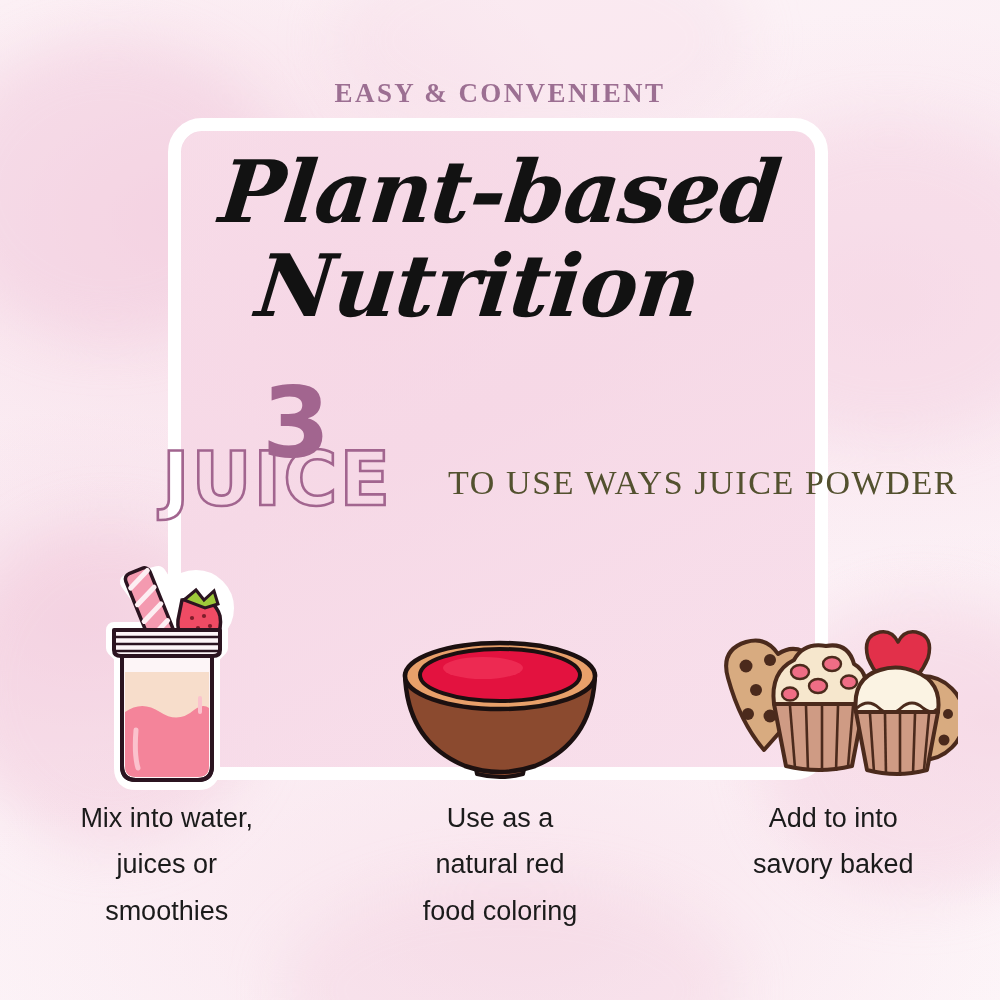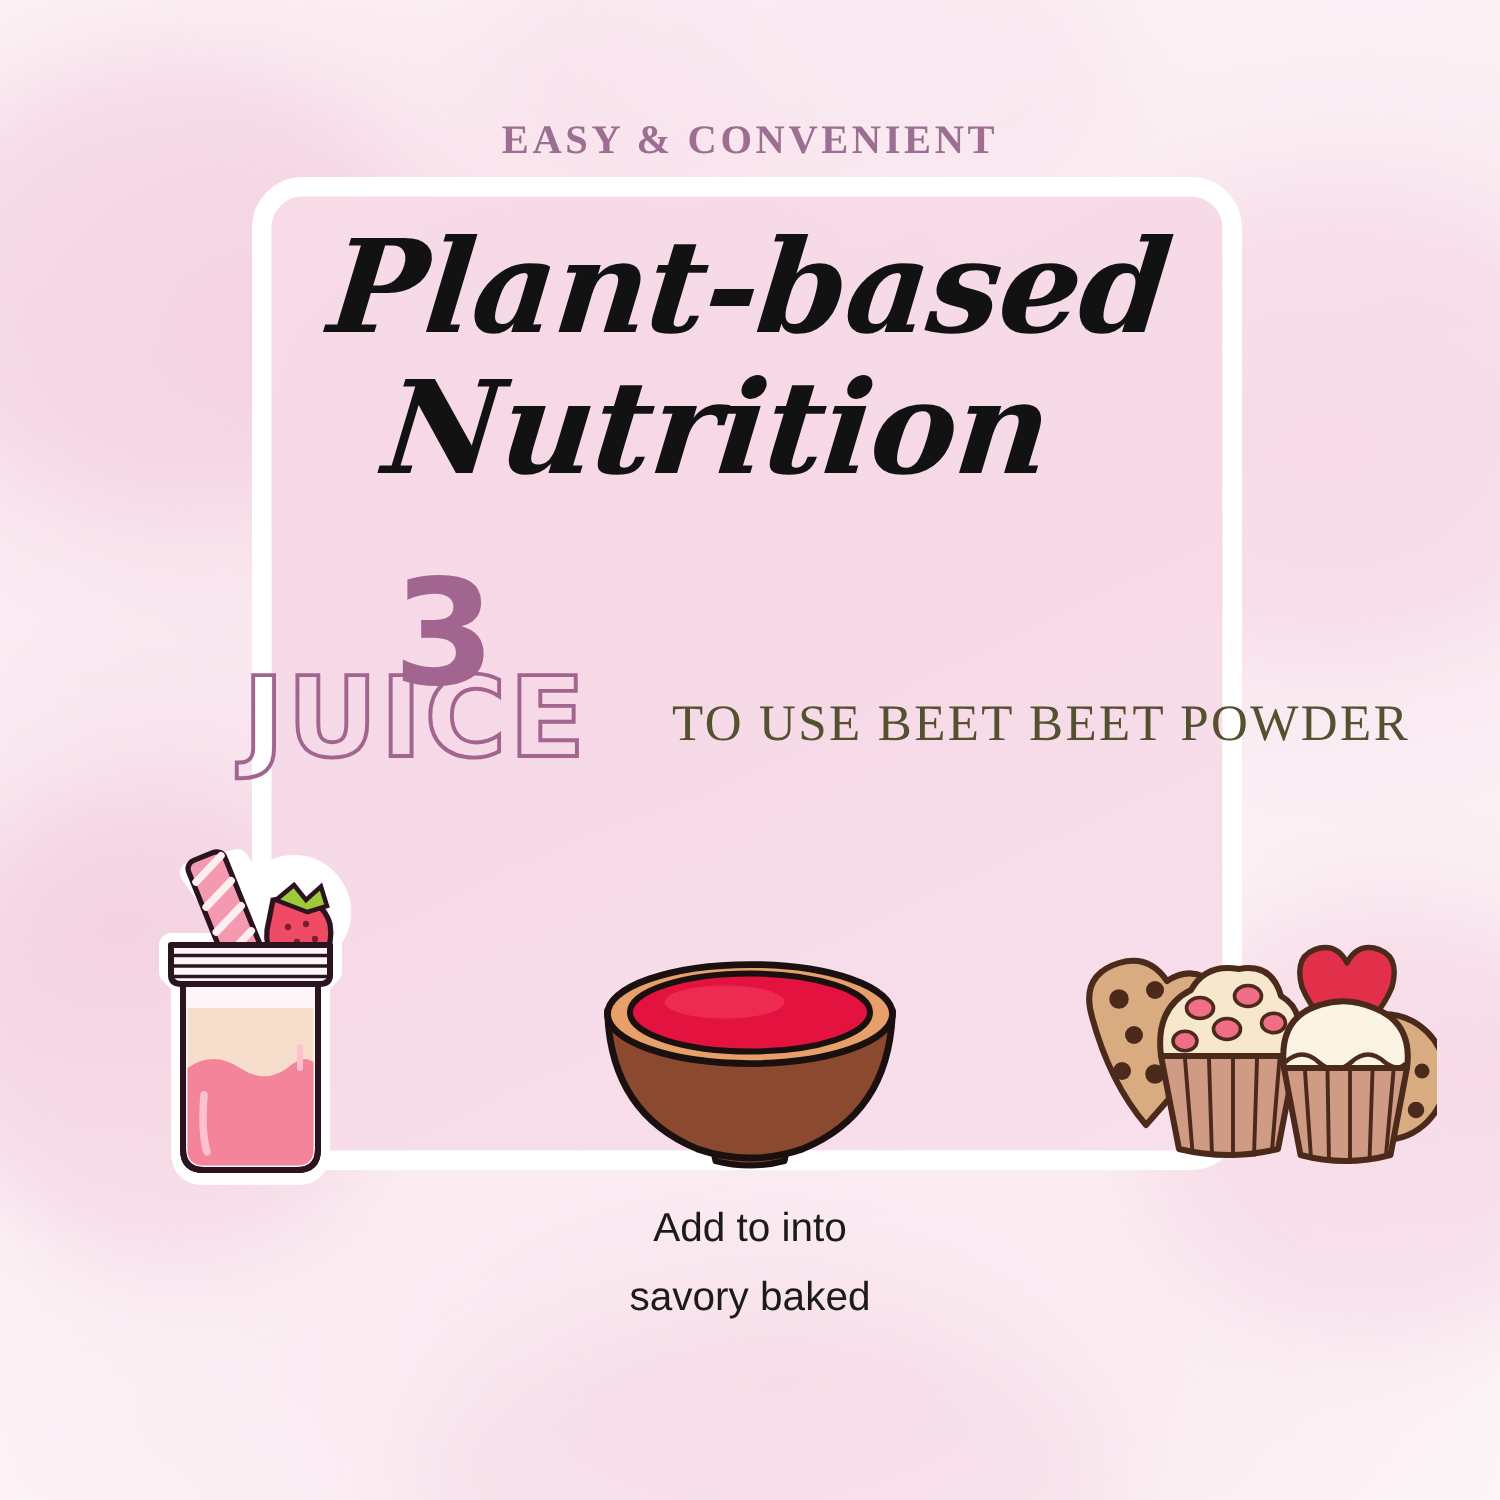--- a/index.html
+++ b/index.html
@@ -206,21 +206,21 @@
   <div class="frame"></div>
 
   <div class="script-title">
     <span class="script-line1">Plant-based</span>
     <span class="script-line2">Nutrition</span>
   </div>
 
   <div class="ways-block">
     <div class="big-three">3</div>
     <div class="ways-word">JUICE</div>
-    <div class="subhead">TO USE BEET BEET POWDER</div>
+    <div class="subhead">TO USE WAYS JUICE POWDER</div>
   </div>
 
   <div class="icons-row">
 
     <div class="icon-cell">
       <svg width="190" height="230" viewBox="0 0 190 230">
 
         <g fill="#ffffff" stroke="#ffffff" stroke-width="16" stroke-linejoin="round">
           <path d="M42 70 L148 70 L148 88 L140 96 L140 208 Q140 222 126 222 L64 222 Q50 222 50 208 L50 96 L42 88 Z"></path>
           <path d="M56 22 L86 14 L120 66 L96 78 Z"></path>
@@ -344,18 +344,28 @@
               <path d="M207 94 L205 154"></path>
             <path d="M221 94 L216 150"></path>
           </g>
         </g>
       </svg>
     </div>
   </div>
 
   <div class="captions-row">
     <div class="caption">
+      <span>Mix into water,</span>
+      <span>juices or</span>
+      <span>smoothies</span>
+    </div>
+    <div class="caption">
+      <span>Use as a</span>
+      <span>natural red</span>
+      <span>food coloring</span>
+    </div>
+    <div class="caption">
       <span>Add to into</span>
       <span>savory baked</span>
     </div>
   </div>
 
 </div>
 
 </body></html>

